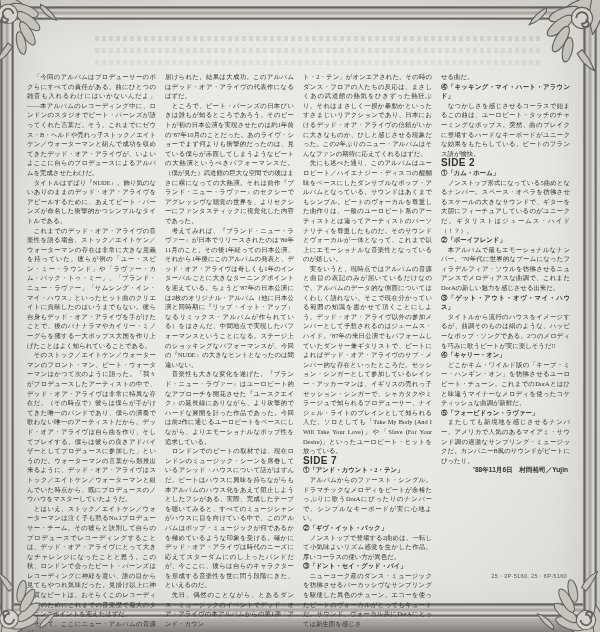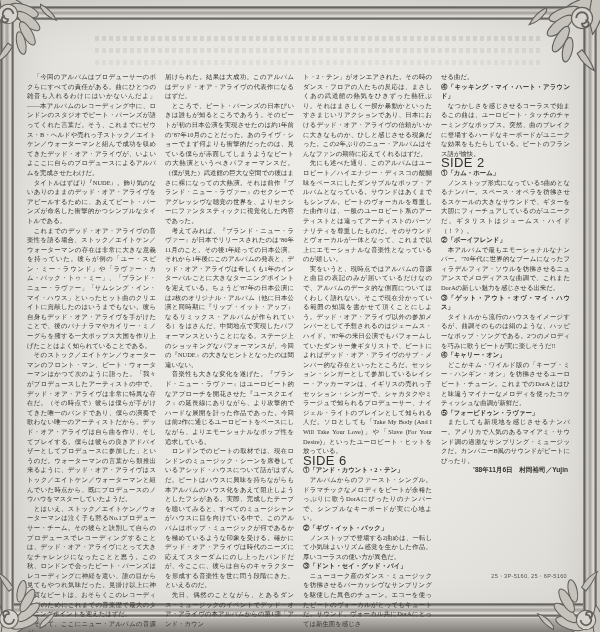--- a/index.html
+++ b/index.html
@@ -23,21 +23,21 @@
   .orn-br{right:-8px;bottom:-10px;width:88px;height:88px;transform:scaleY(-1);}
   
   .ghost{position:absolute;left:95px;width:445px;height:5px;opacity:.22;filter:blur(.5px);
     background:repeating-linear-gradient(90deg,rgba(120,118,113,.8) 0 4px,transparent 4px 7px);z-index:0;}
   
   .cols{position:absolute;left:27px;top:72px;width:543px;display:flex;gap:9px;z-index:1;}
   .col{width:129px;font-size:6.4px;line-height:9.6px;text-align:justify;text-justify:inter-ideograph;}
   .col p{margin:0;text-indent:1.05em;}
   .col p.cont{text-indent:0;}
   .tt{font-weight:bold;text-indent:0 !important;}
-  .side{font-family:"Liberation Sans","DejaVu Sans",sans-serif;font-weight:400;font-size:13px;letter-spacing:.4px;margin:1px 0;text-indent:0 !important;}
+  .side{font-family:"Liberation Sans","DejaVu Sans",sans-serif;font-weight:700;font-size:10px;letter-spacing:.4px;margin:1px 0;text-indent:0 !important;}
   .byline{font-family:"Liberation Sans","DejaVu Sans",sans-serif;font-weight:700;font-size:6.6px;text-align:right;margin-top:9px;padding-right:2px;text-indent:0 !important;}
   .catalog{position:absolute;top:573px;right:33px;font-family:"Liberation Sans","DejaVu Sans",sans-serif;font-size:5.6px;color:#55534f;letter-spacing:.3px;z-index:2;}
 </style>
 </head>
 <body>
 
 <div class="page">
 
   <div class="band band-top"></div>
   <div class="band band-bottom"></div>
@@ -90,21 +90,21 @@
       <p>考えてみれば、『ブランド・ニュー・ラヴァー』が日本でリリースされたのは’86年11月のこと。その後1年経っての日本公演、それから1年後にこのアルバムの発表と、デッド・オア・アライヴは奇しくも1年のインターバルごとに大きなターニングポイントを迎えている。ちょうど’87年の日本公演には2枚のオリジナル・アルバム（他に日本公演と同時期に『リップ・イット・アップ』なるリミックス・アルバムが作られている）をはさんだ、中間地点で実現したパフォーマンスということになる。ステージ上のショッキングなパフォーマンスが、今回の『NUDE』の大きなヒントとなったのは間違いない。</p>
       <p>音楽性も大きな変化を遂げた。『ブランド・ニュー・ラヴァー』はユーロビート的なアプローチを開花させた『ユースクエイク』の延長線にありながら、より攻撃的でハードな展開を計った作品であった。今回は前2作に通じるユーロビートをベースにしながら、よりエモーショナルなポップ性を追求している。</p>
       <p>ロンドンでのピートの取材では、現在ロンドンのミュージック・シーンを席巻しているアシッド・ハウスについて話がはずんだ。ピートはハウスに興味を持ちながらも本アルバムのハウス化をあえて阻止しようとしたフシがある。実際、完成したテープを聴いてみると、すべてのミュージシャンがハウスに目を向けている中で、このアルバムはポップ・ミュージックが何であるかを極めているような印象を受ける。確かにデッド・オア・アライヴは時代のニーズに応えてスターダムにのし上ったバンドだが、今ここに、彼らは自らのキャラクターを形成する音楽性を世に問う段階にきた、といえるのだ。</p>
       <p>先日、偶然のことながら、とあるダンス・ミュージックのイベントでデッド・オア・アライヴの本アルバムからの第1弾「アンド・カウン</p>
     </div>
 
     <div class="col">
       <p class="cont">ト・2・テン」がオンエアされた。その時のダンス・フロアの人たちの反応は、まさしくあの武道館の熱気をひきずった熱狂ぶり。それはまさしく一揆か暴動かといったすさまじいリアクションであり、日本におけるデッド・オア・アライヴの信頼がいかに大きなものか、ひしと感じさせる現象だった。この2年ぶりのニュー・アルバムはそんなファンの期待に応えてくれるはずだ。</p>
       <p>先にも述べた通り、このアルバムはユーロビート／ハイエナジー・ディスコの醍醐味をベースにしたダンサブルなポップ・アルバムとなっている。サウンドはあくまでもシンプル。ピートのヴォーカルを尊重した曲作りは、一般のユーロビート系のアーティストとは違ってアーティストのパーソナリティを尊重したものだ。そのサウンドとヴォーカルが一体となって、これまで以上にエモーショナルな音楽性となっているのが嬉しい。</p>
       <p>実をいうと、現時点ではアルバムの音源と曲目の表記のみが届いているだけなので、アルバムのデータ的な側面についてはくわしく語れない。そこで現在分かっている範囲の知識を書かせて頂くことにしよう。デッド・オア・アライヴ以外の参加メンバーとして予想されるのはジェームス・ハイド。’87年の来日公演でもパフォームしていたダンサー兼ギタリストで、ピートによればデッド・オア・アライヴのサブ・メンバー的な存在といったところだ。セッション・シンガーとして参加しているレイシー・アッカーマンは、イギリスの売れっ子セッション・シンガーで、シャカタクやミラージュで知られるプロデューサー、ナイジェル・ライトのブレインとして知られる人だ。ソロとしても「Take My Body (And I Will Take Your Love)」や「Slave (For Your Desire)」といったユーロビート・ヒットを放っている。</p>
-      <p class="side">SIDE 6</p>
+      <p class="side">SIDE 7</p>
       <p class="tt">①「アンド・カウント・2・テン」</p>
       <p>アルバムからのファースト・シングル。ドラマチックなメロディをピートが余裕たっぷりに歌うDorAにぴったりのナンバーで、シンプルなキーボードが実に心地よい。</p>
       <p class="tt">②「ギヴ・イット・バック」</p>
       <p>ノンストップで登場する2曲めは、一転して小気味よいリズム感覚を生かした作品。厚いコーラスの使い方が異色だ。</p>
       <p class="tt">③「ドント・セイ・グッド・バイ」</p>
       <p>ニューヨーク産のダンス・ミュージックを彷彿させるパーカッシヴなサンプリングを駆使した異色のチューン。エコーを使ったピートのヴォーカルがとってもキュートだ。サウンド、ヴォーカル共にDorAにとっては新生面を感じさ</p>
     </div>
 
     <div class="col">
       <p class="cont">せる曲だ。</p>

